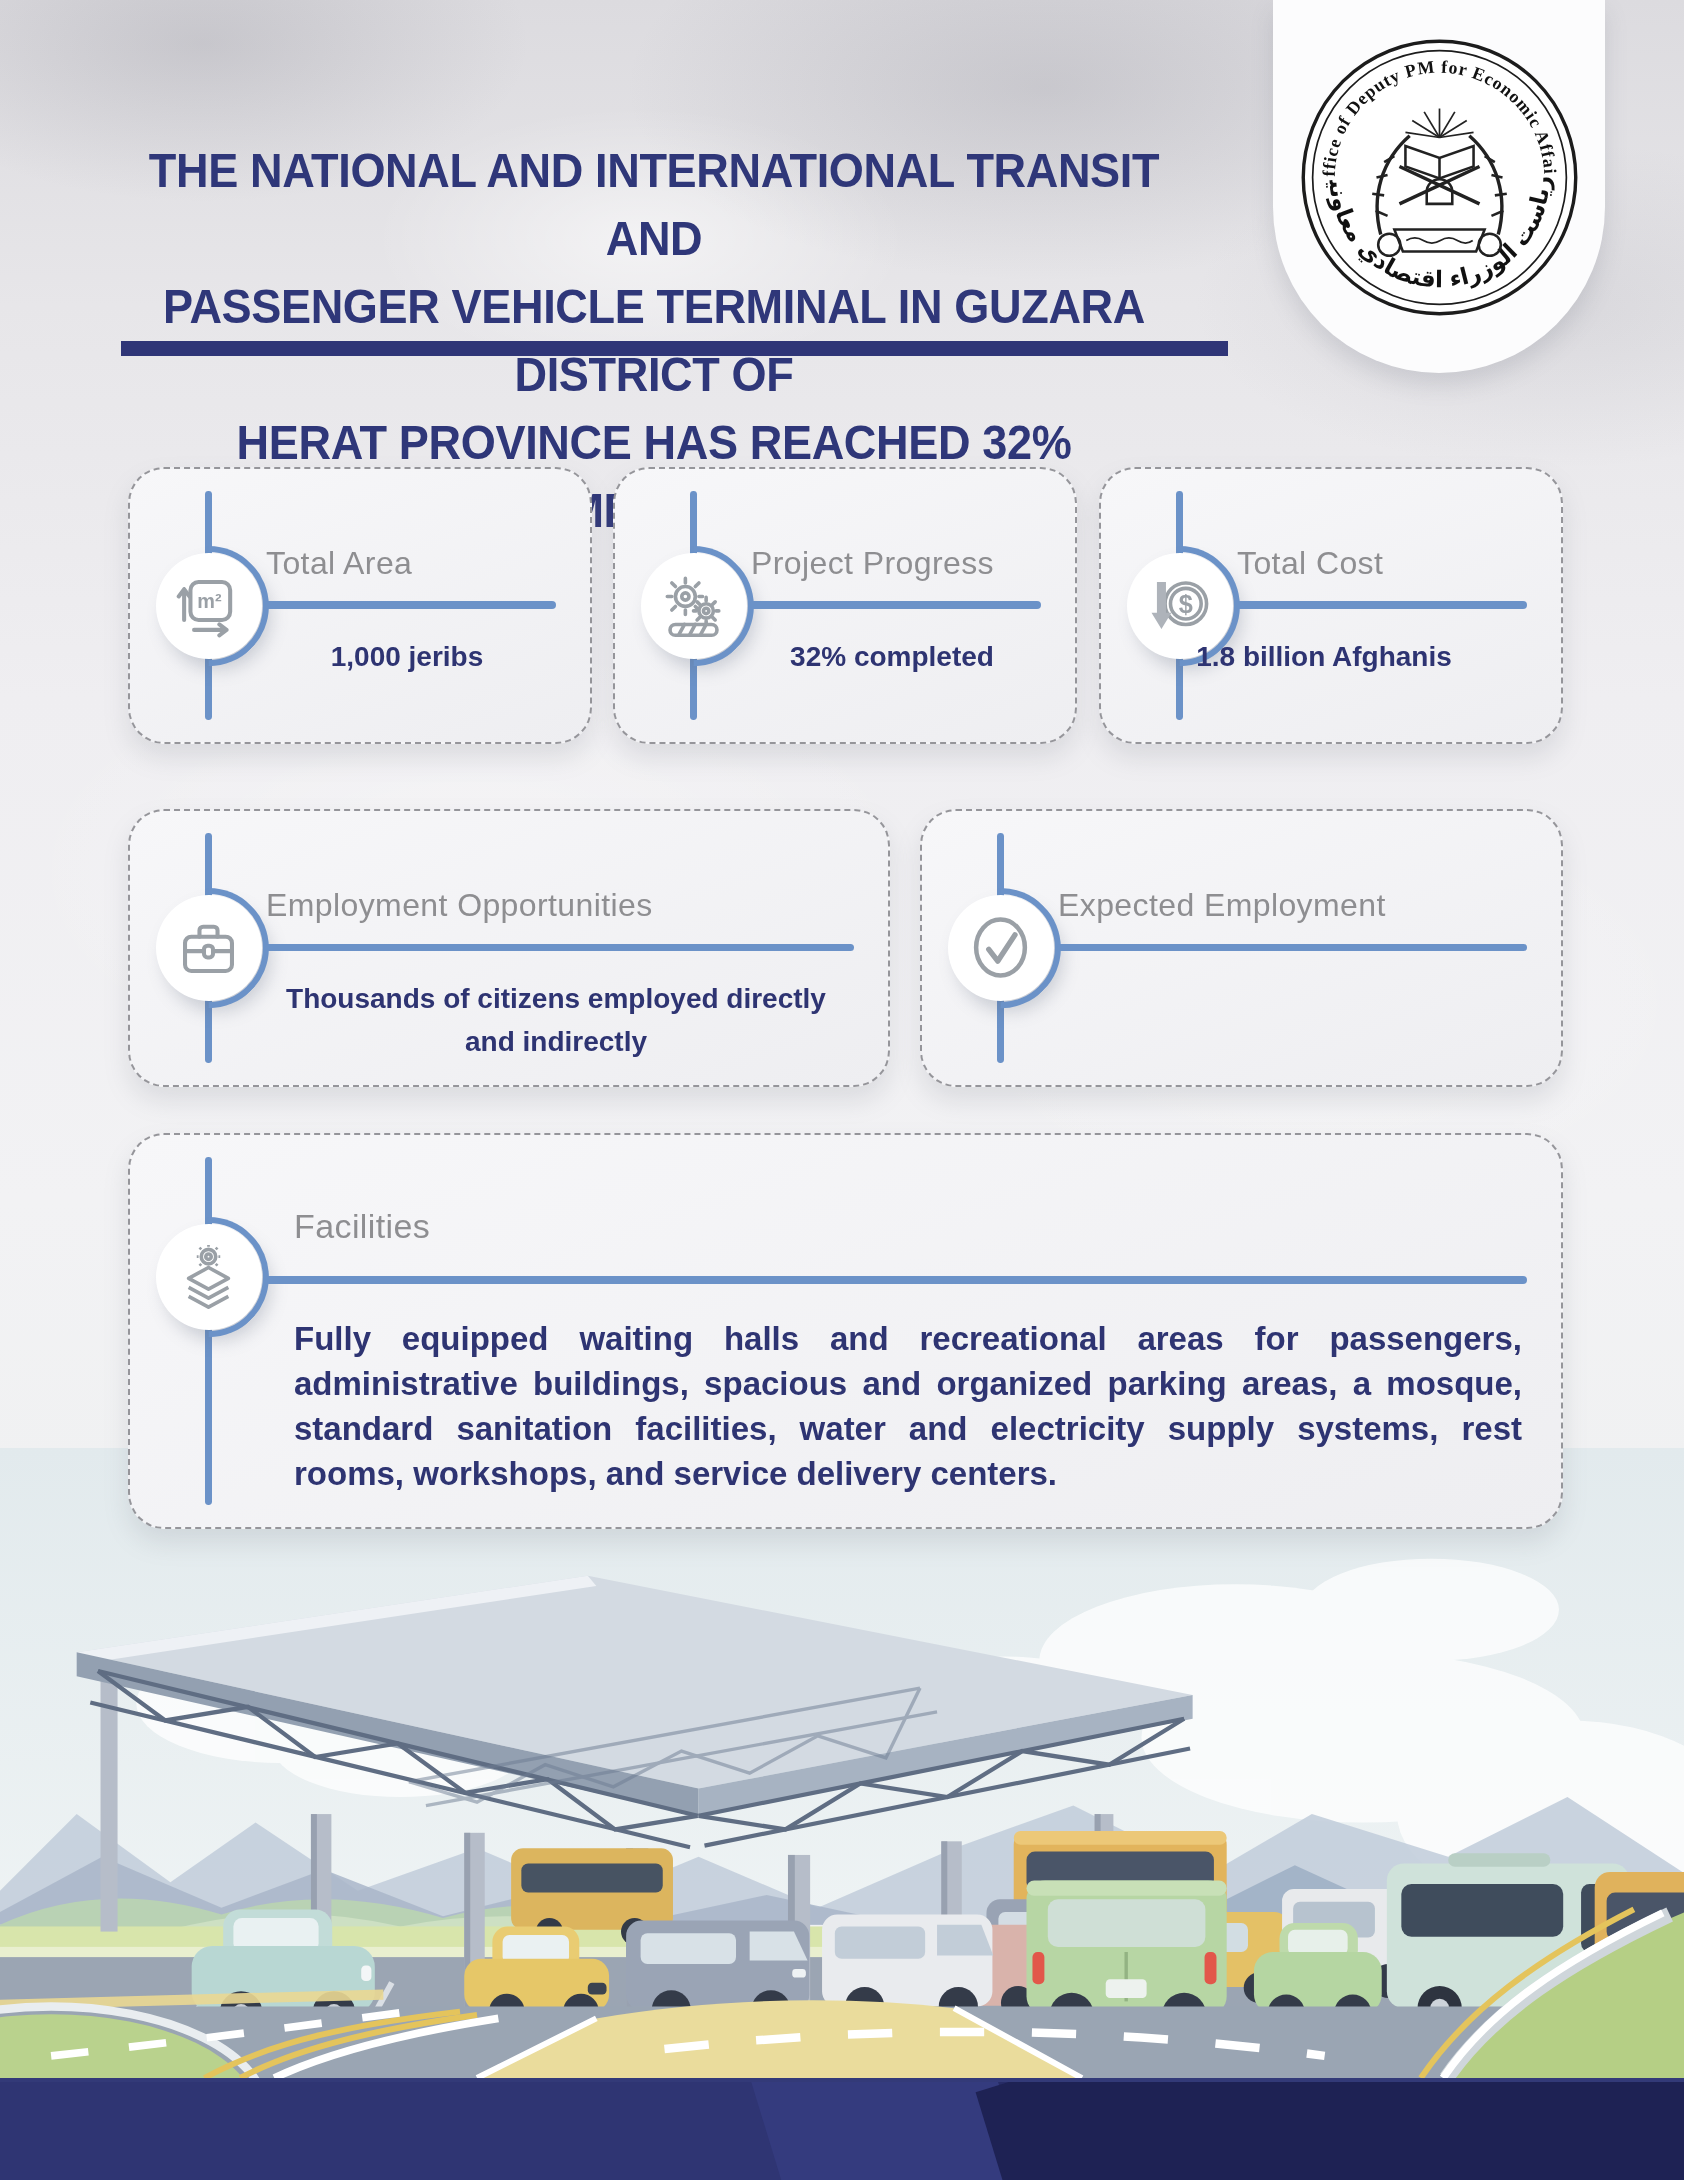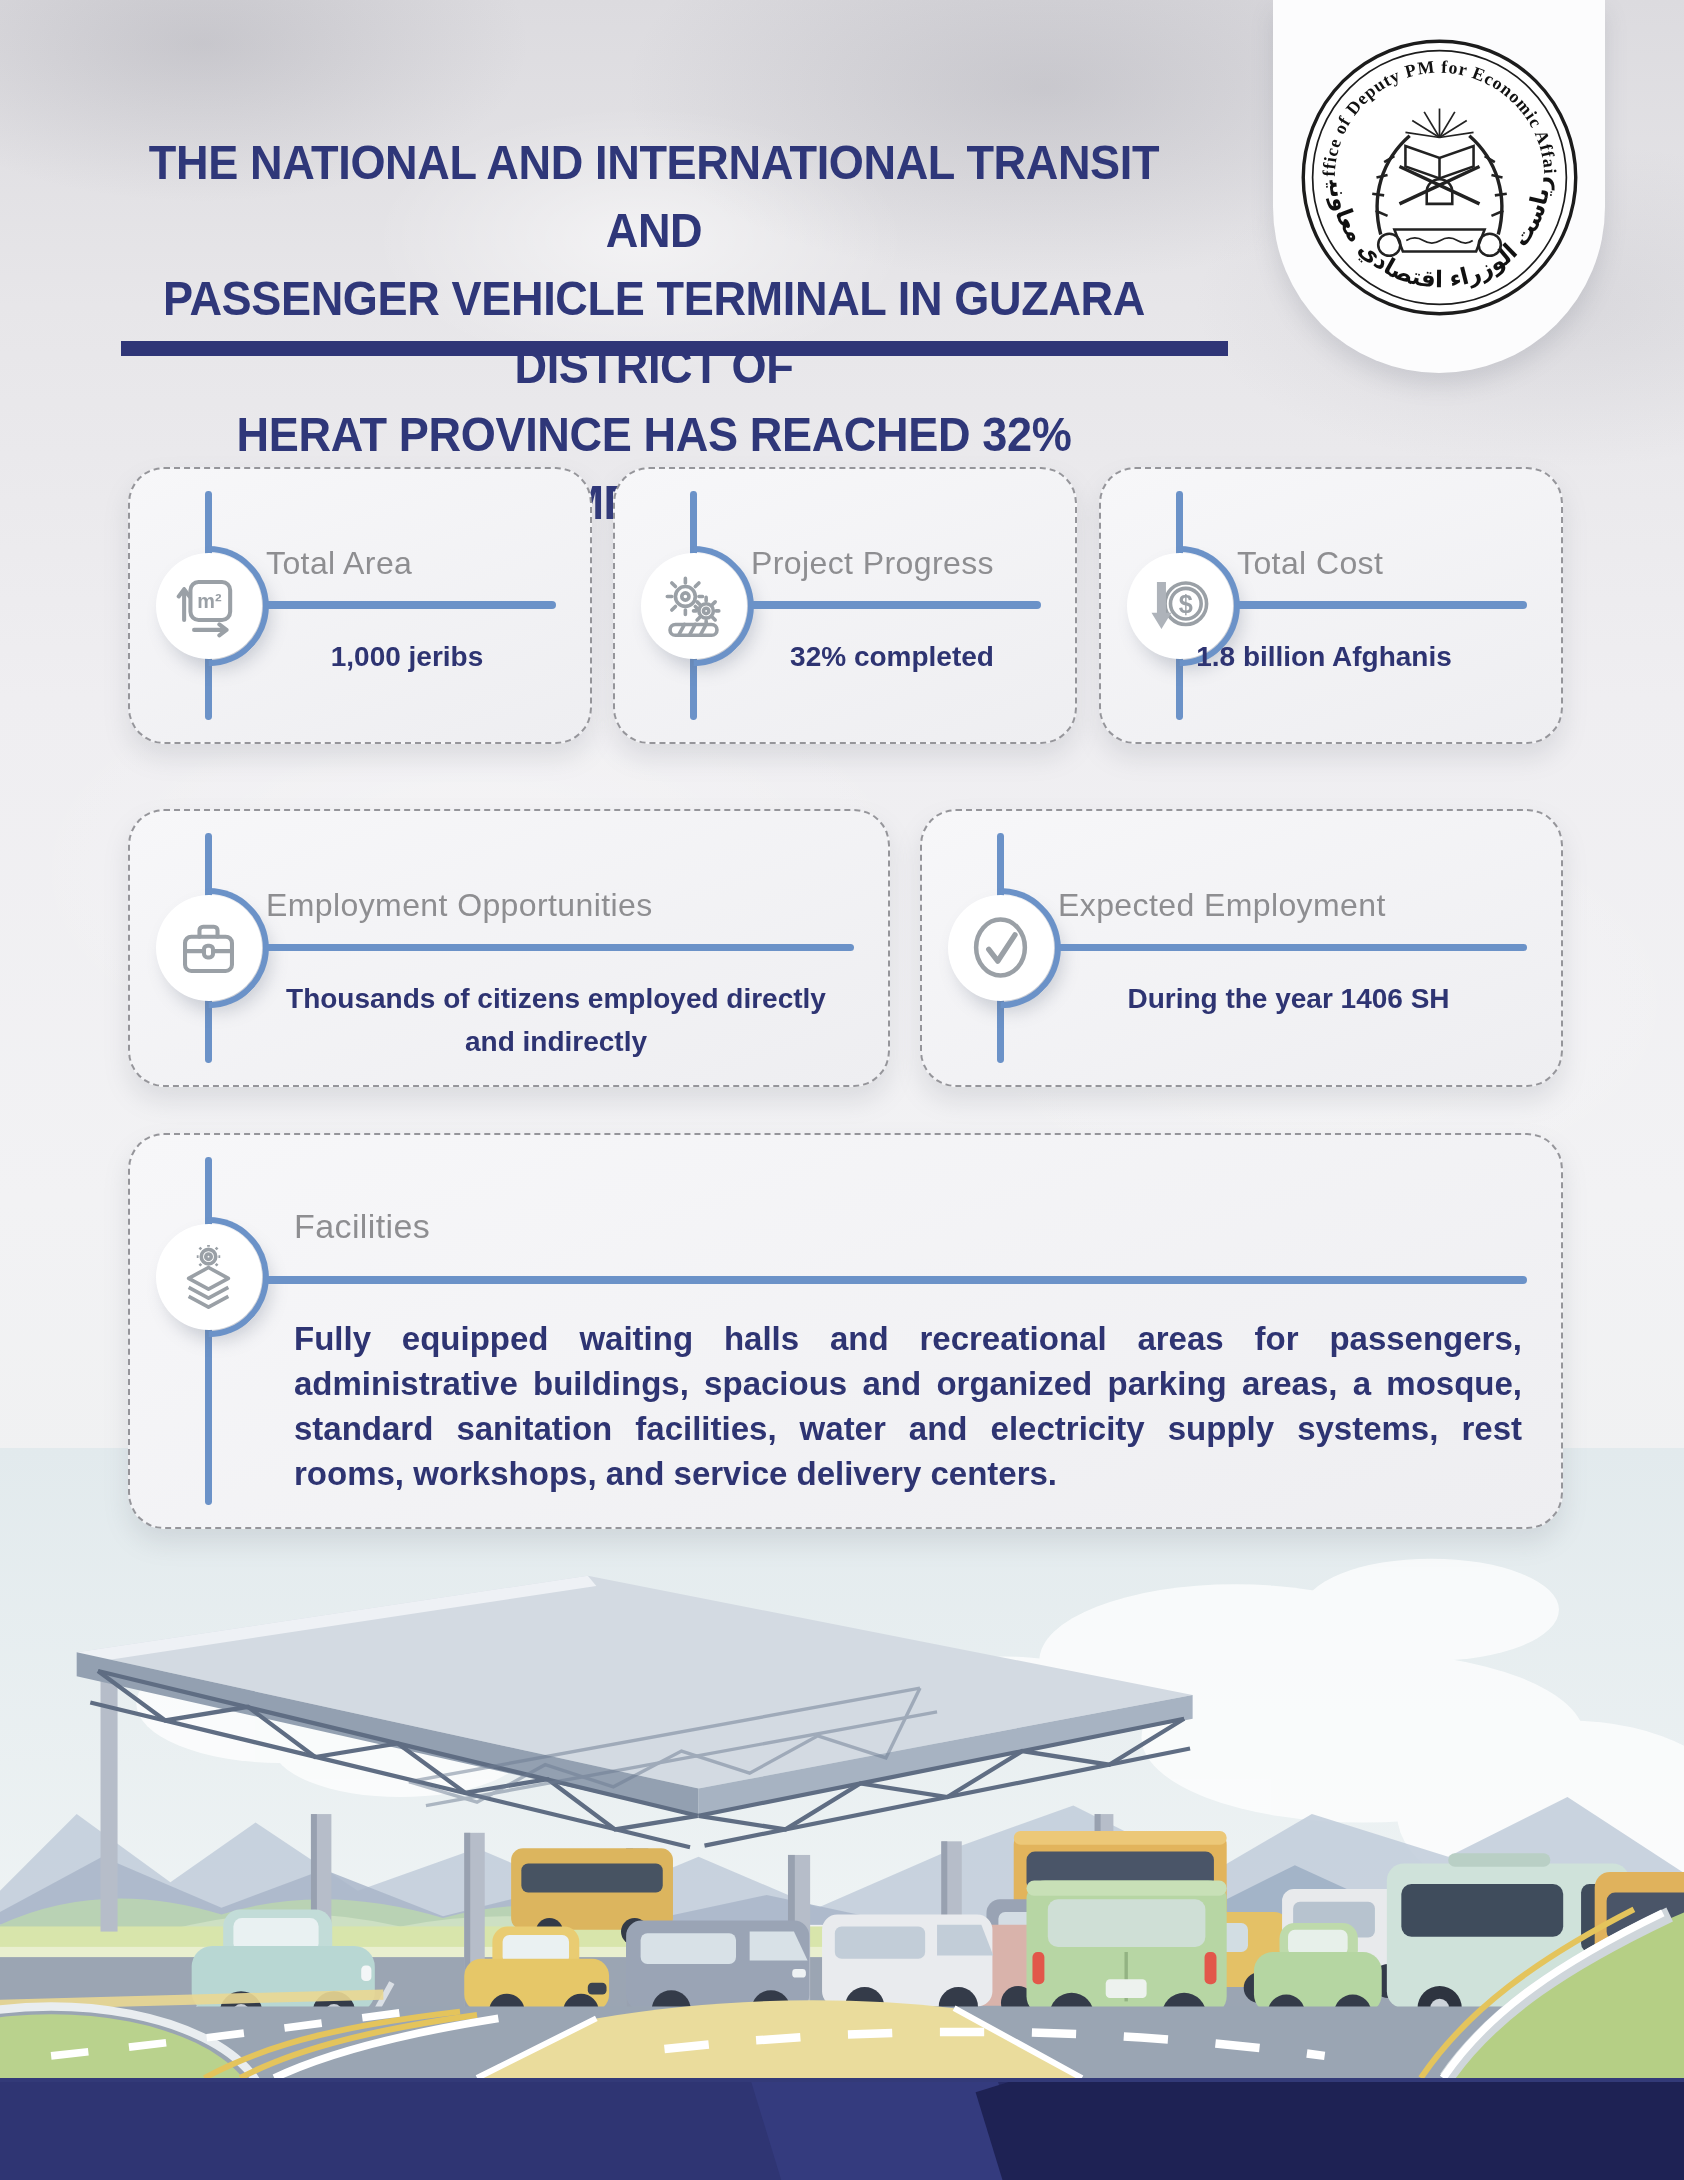--- a/index.html
+++ b/index.html
@@ -7,21 +7,21 @@
     background:linear-gradient(180deg,#dcdbdf 0%,#e7e6e9 14%,#efeef1 32%,#f2f2f4 55%,#f0f1f2 68%);
     font-family:"Liberation Sans", sans-serif;}
   .page::before{content:'';position:absolute;inset:0;z-index:0;pointer-events:none;background:
     radial-gradient(528px 256px at 12% 2%, rgba(110,110,122,.20), transparent 62%),
     radial-gradient(698px 324px at 62% 4%, rgba(120,120,132,.22), transparent 60%),
     radial-gradient(443px 221px at 38% 11%, rgba(255,255,255,.55), transparent 60%),
     radial-gradient(596px 273px at 92% 14%, rgba(130,130,142,.14), transparent 60%),
     radial-gradient(767px 392px at 28% 40%, rgba(255,255,255,.38), transparent 60%),
     radial-gradient(647px 358px at 78% 46%, rgba(255,255,255,.30), transparent 60%);}
   
-  .title{position:absolute;left:75px;top:128px;width:1158px;text-align:center;z-index:3;
+  .title{position:absolute;left:75px;top:136px;width:1158px;text-align:center;z-index:3;
     color:#2f3779;font-weight:700;font-size:49px;line-height:68px;letter-spacing:-0.4px;text-transform:uppercase;}
   .title .tl{transform:scaleX(.92);}
   .title-underline{position:absolute;left:121px;top:341px;width:1107px;height:14.5px;background:#2f3577;z-index:3;}
   .logo-badge{position:absolute;left:1273px;top:0;width:332px;height:373px;background:#fcfcfd;
     border-radius:0 0 166px 166px;box-shadow:0 12px 22px rgba(110,115,130,.20);z-index:2;}
   .logo-badge svg{position:absolute;left:25.6px;top:37px;}
   
   .card{position:absolute;border:2.6px dashed #95959a;border-radius:36px;
     background:linear-gradient(160deg,#f7f7f9,#eeeef1);box-shadow:0 13.6px 24px rgba(120,125,140,.18);z-index:4;}
   .vline{position:absolute;left:75px;top:22px;bottom:22px;width:6.8px;border-radius:3.4px;background:#6b92c8;}
@@ -176,21 +176,20 @@
   <div class="card" style="left:920px;top:809px;width:639px;height:274px;">
     <div class="vline"></div>
     <div class="icon-circle">
       <svg width="65" height="65" viewBox="0 0 72 72">
         <ellipse cx="36" cy="36" rx="27" ry="31" fill="none" stroke="#9aa0a6" stroke-width="5"></ellipse>
         <path d="M23,38 L33,51 L52,22" fill="none" stroke="#9aa0a6" stroke-width="6" stroke-linecap="round" stroke-linejoin="round"></path>
       </svg>
     </div>
     <div class="hline"></div>
     <div class="stat-label">Expected Employment</div>
-    <div class="stat-value">During the year 1406 SH</div>
   </div>
 
   <div class="card card-facilities" style="left:128px;top:1133px;width:1431px;height:392px;">
     <div class="vline"></div>
     <div class="icon-circle">
       <svg width="65" height="65" viewBox="0 0 72 72">
         <g stroke="#9aa0a6" stroke-width="4" fill="none" stroke-linejoin="round">
           <path d="M36,26 L58,38 L36,50 L14,38 Z"></path>
           <path d="M14,48 L36,60 L58,48"></path>
           <path d="M14,58 L36,70 L58,58"></path>

